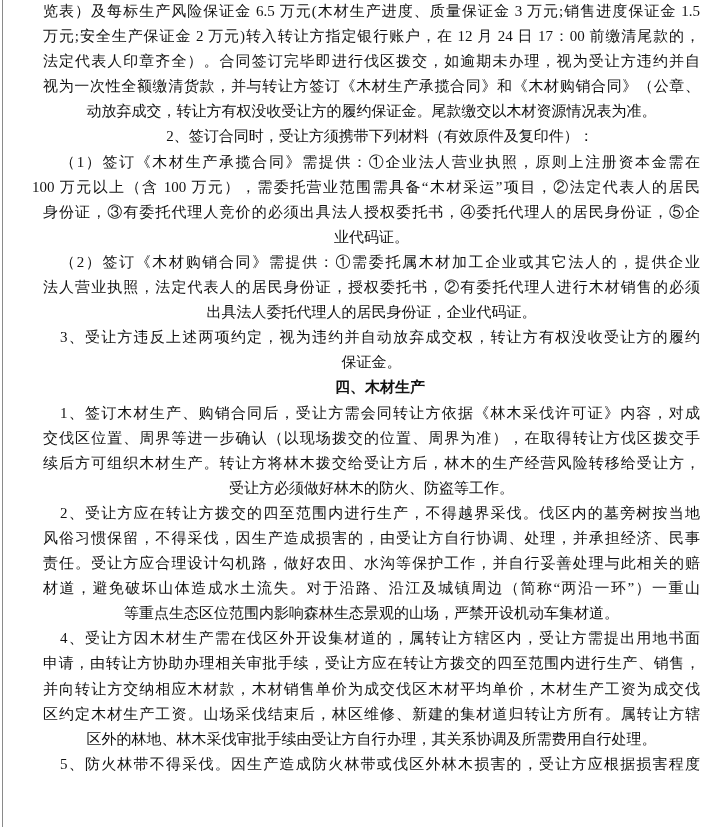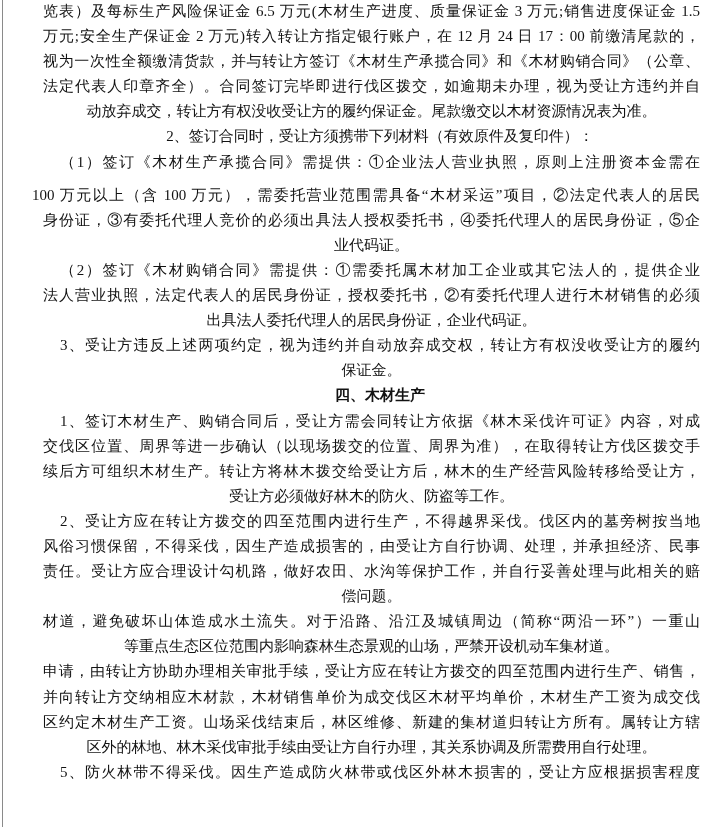--- a/index.html
+++ b/index.html
@@ -45,57 +45,56 @@
   .line.just {
     text-align: justify;
     text-align-last: justify;
     text-justify: inter-ideograph;
   }
   .line.ind {
     padding-left: 17px;
   }
   .line.out {
     margin-left: -11px;
-    margin-top: 8px;
   }
   .line.bold {
     font-weight: bold;
   }
 </style>
 </head>
 <body>
 
 <div class="page">
   <div class="left-border"></div>
   <div class="doc-text">
       <div class="line just">览表）及每标生产风险保证金 6.5 万元(木材生产进度、质量保证金 3 万元;销售进度保证金 1.5</div>
       <div class="line just">万元;安全生产保证金 2 万元)转入转让方指定银行账户，在 12 月 24 日 17：00 前缴清尾款的，</div>
+      <div class="line just">法定代表人印章齐全）。合同签订完毕即进行伐区拨交，如逾期未办理，视为受让方违约并自</div>
       <div class="line just">视为一次性全额缴清货款，并与转让方签订《木材生产承揽合同》和《木材购销合同》（公章、</div>
-      <div class="line just">法定代表人印章齐全）。合同签订完毕即进行伐区拨交，如逾期未办理，视为受让方违约并自</div>
       <div class="line">动放弃成交，转让方有权没收受让方的履约保证金。尾款缴交以木材资源情况表为准。</div>
       <div class="line ind">2、签订合同时，受让方须携带下列材料（有效原件及复印件）：</div>
       <div class="line just ind">（1）签订《木材生产承揽合同》需提供：①企业法人营业执照，原则上注册资本金需在</div>
       <div class="line just out">100 万元以上（含 100 万元），需委托营业范围需具备“木材采运”项目，②法定代表人的居民</div>
       <div class="line just">身份证，③有委托代理人竞价的必须出具法人授权委托书，④委托代理人的居民身份证，⑤企</div>
       <div class="line">业代码证。</div>
       <div class="line just ind">（2）签订《木材购销合同》需提供：①需委托属木材加工企业或其它法人的，提供企业</div>
       <div class="line just">法人营业执照，法定代表人的居民身份证，授权委托书，②有委托代理人进行木材销售的必须</div>
       <div class="line">出具法人委托代理人的居民身份证，企业代码证。</div>
       <div class="line just ind">3、受让方违反上述两项约定，视为违约并自动放弃成交权，转让方有权没收受让方的履约</div>
       <div class="line">保证金。</div>
       <div class="line ind bold">四、木材生产</div>
       <div class="line just ind">1、签订木材生产、购销合同后，受让方需会同转让方依据《林木采伐许可证》内容，对成</div>
       <div class="line just">交伐区位置、周界等进一步确认（以现场拨交的位置、周界为准），在取得转让方伐区拨交手</div>
       <div class="line just">续后方可组织木材生产。转让方将林木拨交给受让方后，林木的生产经营风险转移给受让方，</div>
       <div class="line">受让方必须做好林木的防火、防盗等工作。</div>
       <div class="line just ind">2、受让方应在转让方拨交的四至范围内进行生产，不得越界采伐。伐区内的墓旁树按当地</div>
       <div class="line just">风俗习惯保留，不得采伐，因生产造成损害的，由受让方自行协调、处理，并承担经济、民事</div>
       <div class="line just">责任。受让方应合理设计勾机路，做好农田、水沟等保护工作，并自行妥善处理与此相关的赔</div>
-      <div class="line">偿问题。</div>
       <div class="line just">材道，避免破坏山体造成水土流失。对于沿路、沿江及城镇周边（简称“两沿一环”）一重山</div>
       <div class="line">等重点生态区位范围内影响森林生态景观的山场，严禁开设机动车集材道。</div>
+      <div class="line just ind">4、受让方因木材生产需在伐区外开设集材道的，属转让方辖区内，受让方需提出用地书面</div>
       <div class="line just">申请，由转让方协助办理相关审批手续，受让方应在转让方拨交的四至范围内进行生产、销售，</div>
       <div class="line just">并向转让方交纳相应木材款，木材销售单价为成交伐区木材平均单价，木材生产工资为成交伐</div>
       <div class="line just">区约定木材生产工资。山场采伐结束后，林区维修、新建的集材道归转让方所有。属转让方辖</div>
       <div class="line">区外的林地、林木采伐审批手续由受让方自行办理，其关系协调及所需费用自行处理。</div>
       <div class="line just ind">5、防火林带不得采伐。因生产造成防火林带或伐区外林木损害的，受让方应根据损害程度</div>
     </div>
 </div>
 
 </body></html>

